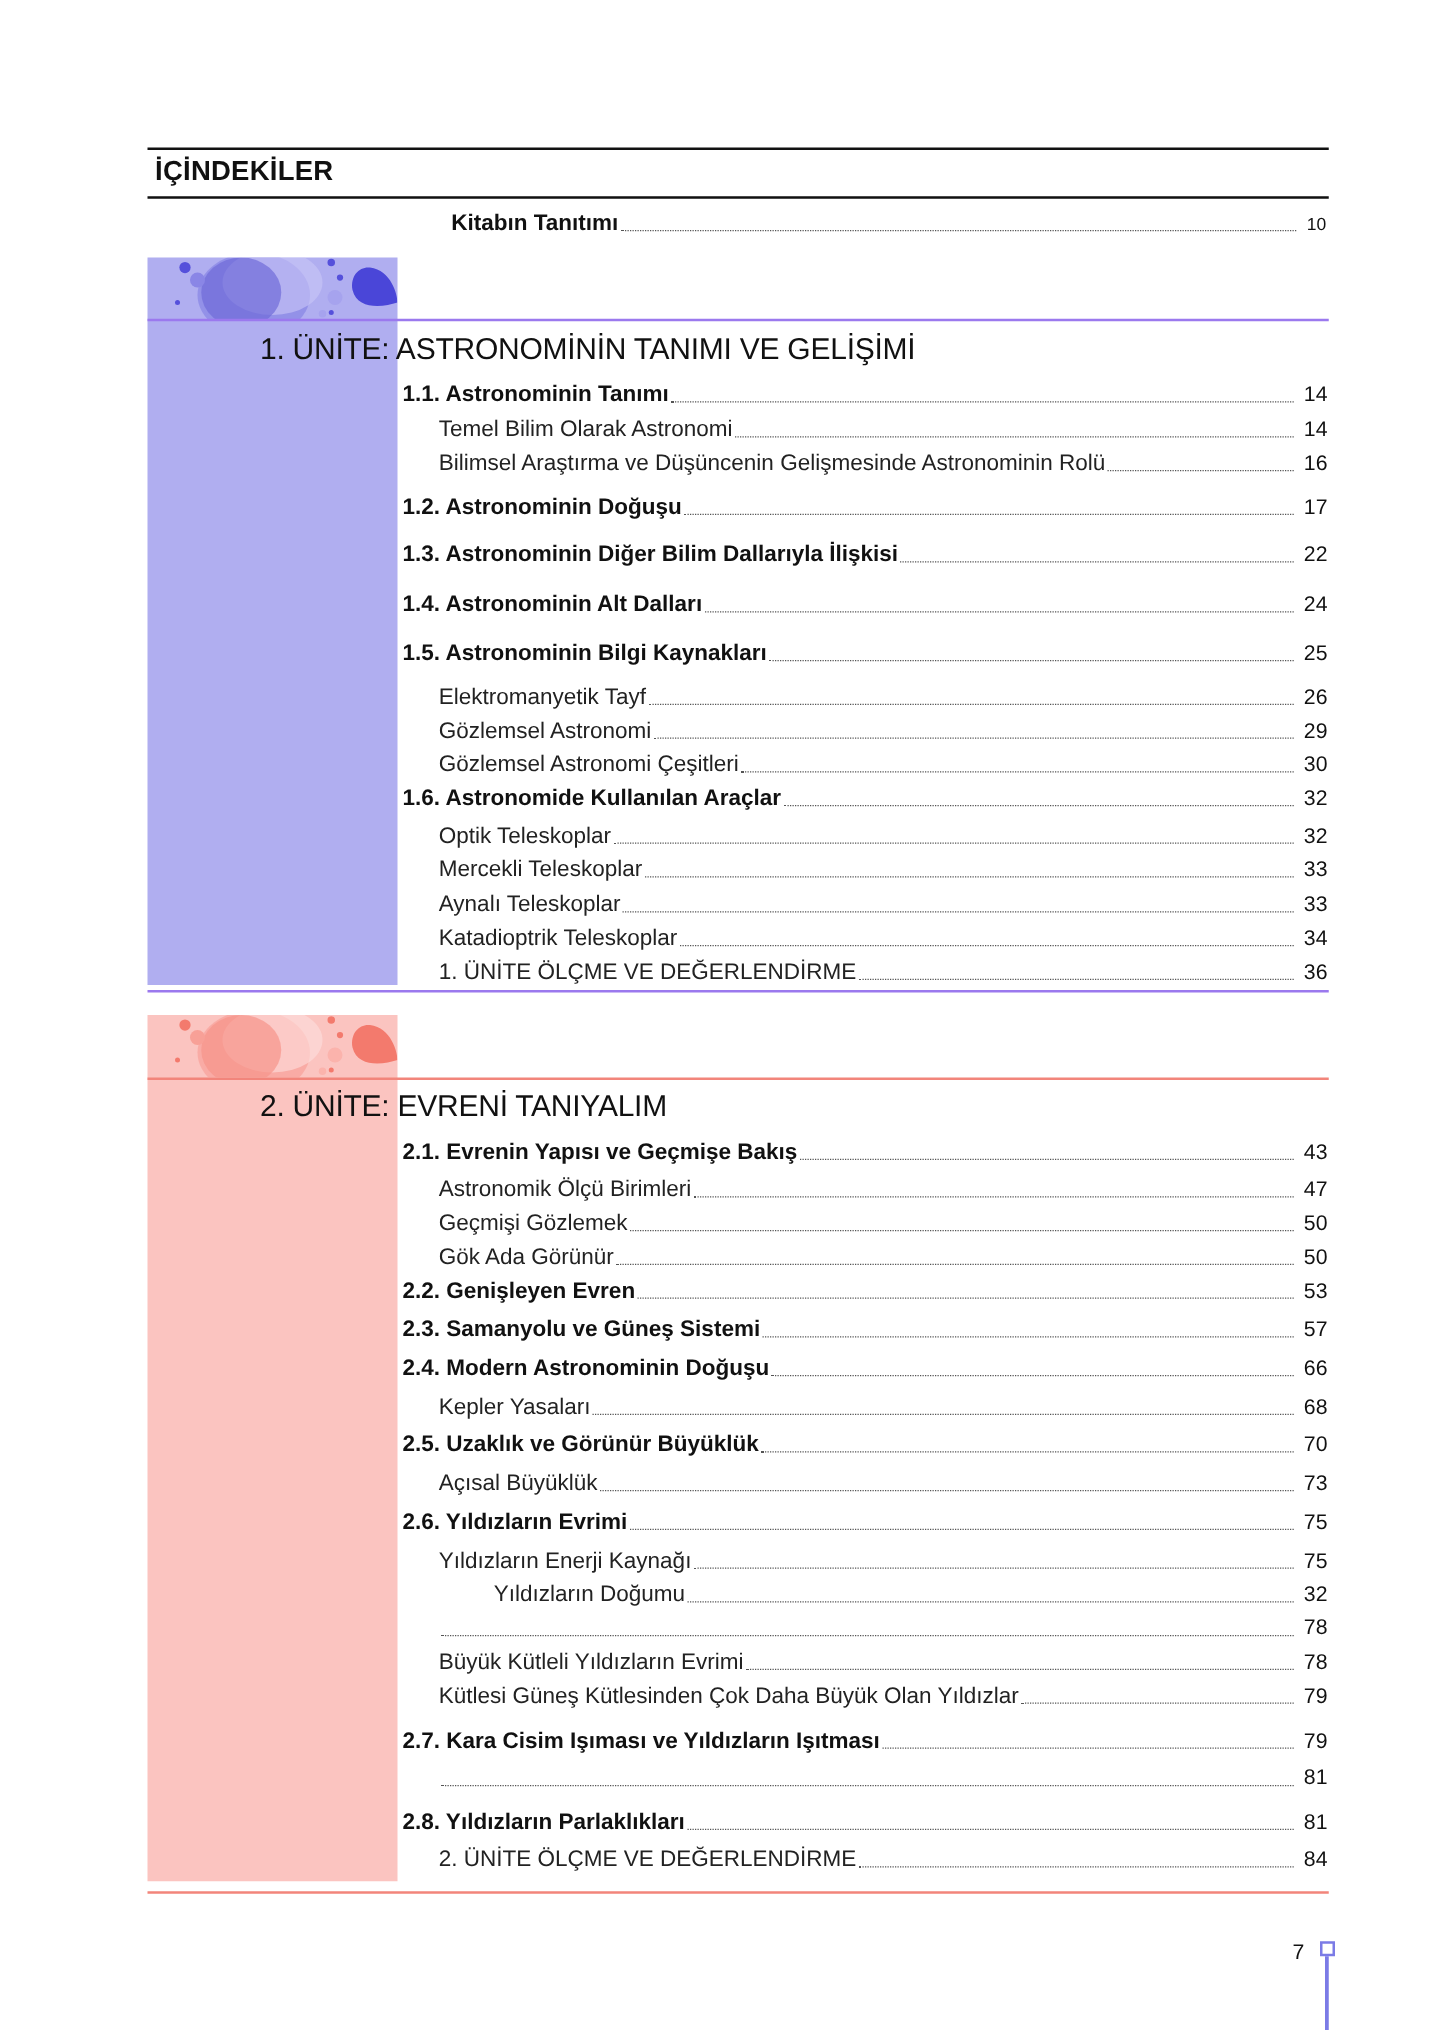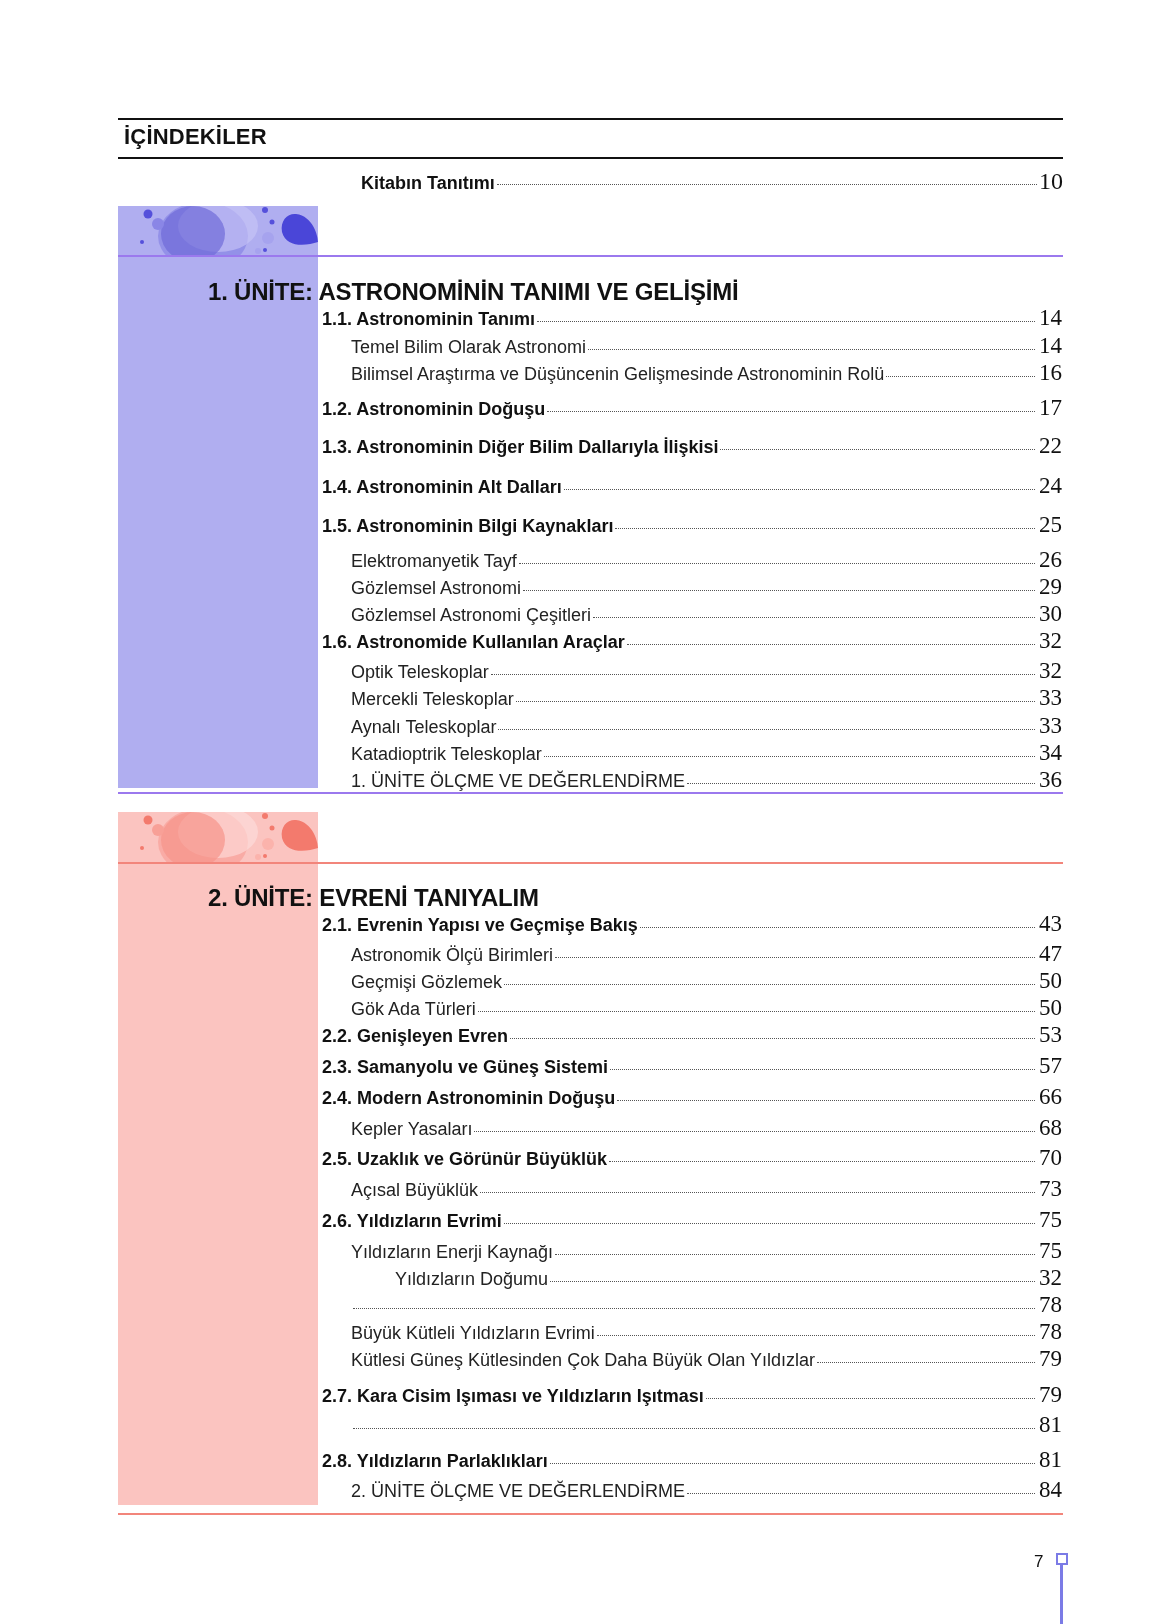--- a/index.html
+++ b/index.html
@@ -5,30 +5,30 @@
   html, body { margin: 0; padding: 0; background: #ffffff; }
   body { width: 1152px; height: 1624px; position: relative; overflow: hidden;
          font-family: "Liberation Sans", "DejaVu Sans", sans-serif; color: #111; }
   .rule-thick { position: absolute; left: 118px; width: 945px; height: 2px; background: #111; }
   .title { position: absolute; left: 124px; top: 124px; font-size: 22px; font-weight: bold; letter-spacing: 0.2px; }
   .intro-row { position: absolute; left: 361px; width: 700px; top: 168px; height: 22px; display: flex; align-items: baseline; }
   .panel { position: absolute; left: 118px; width: 200px; }
   .panel.purple { background: #b0aef0; top: 206px; height: 582px; }
   .panel.pink { background: #fbc4c0; top: 812px; height: 693px; }
   .hline { position: absolute; left: 118px; width: 945px; height: 2px; }
-  .unit-title { position: absolute; left: 208px; font-size: 24px; font-weight: bold; white-space: nowrap; letter-spacing: -0.2px; margin-top: 12px; }
+  .unit-title { position: absolute; left: 208px; font-size: 24px; font-weight: normal; white-space: nowrap; letter-spacing: -0.2px; }
   .row { position: absolute; display: flex; align-items: baseline; height: 22px; right: 90px; }
   .row.sec { left: 322px; font-size: 18px; font-weight: bold; }
   .row.sub { left: 351px; font-size: 18px; font-weight: normal; color: #222; }
   .row .lbl { white-space: nowrap; }
   .row .dots { flex: 1; border-bottom: 1px dotted #555; margin: 0 3px 0 2px; height: 1px; align-self: flex-end; margin-bottom: 5px; }
-  .row .pg { font-family: Liberation Serif, serif; font-weight: normal; font-size: 23px; width: 24px; text-align: right; color: #111; }
+  .row .pg { font-family: Liberation Sans, sans-serif; font-weight: normal; font-size: 17px; width: 24px; text-align: right; color: #111; }
   .intro-row .lbl { font-size: 18px; font-weight: bold; white-space: nowrap; }
   .intro-row .dots { flex: 1; border-bottom: 1px dotted #555; height: 1px; align-self: flex-end; margin: 0 2px 5px 2px; }
-  .intro-row .pg { font-size: 24px; width: 22px; text-align: right; font-family: Liberation Serif, serif; }
+  .intro-row .pg { font-size: 14px; width: 22px; text-align: right; }
   .deco { position: absolute; left: 118px; width: 200px; height: 50px; overflow: hidden; }
   .page-num { position: absolute; left: 1034px; top: 1552px; font-size: 17px; }
   .marker-box { position: absolute; left: 1056px; top: 1553px; width: 8px; height: 8px; border: 2px solid #7b7be6; background: #fff; }
   .marker-line { position: absolute; left: 1060px; top: 1565px; width: 3px; height: 59px; background: #7b7be6; }
 </style>
 </head>
 <body>
 
 <div class="rule-thick" style="top:118px;"></div>
 <div class="title">İÇİNDEKİLER</div>
@@ -172,21 +172,21 @@
     <span class="lbl">Astronomik Ölçü Birimleri</span>
     <span class="dots"></span>
     <span class="pg">47</span>
   </div>
 <div class="row sub" style="top:968px;">
     <span class="lbl">Geçmişi Gözlemek</span>
     <span class="dots"></span>
     <span class="pg">50</span>
   </div>
 <div class="row sub" style="top:995px;">
-    <span class="lbl">Gök Ada Türleri</span>
+    <span class="lbl">Gök Ada Görünür</span>
     <span class="dots"></span>
     <span class="pg">50</span>
   </div>
 <div class="row sec" style="top:1022px;">
     <span class="lbl">2.2. Genişleyen Evren</span>
     <span class="dots"></span>
     <span class="pg">53</span>
   </div>
 <div class="row sec" style="top:1053px;">
     <span class="lbl">2.3. Samanyolu ve Güneş Sistemi</span>

